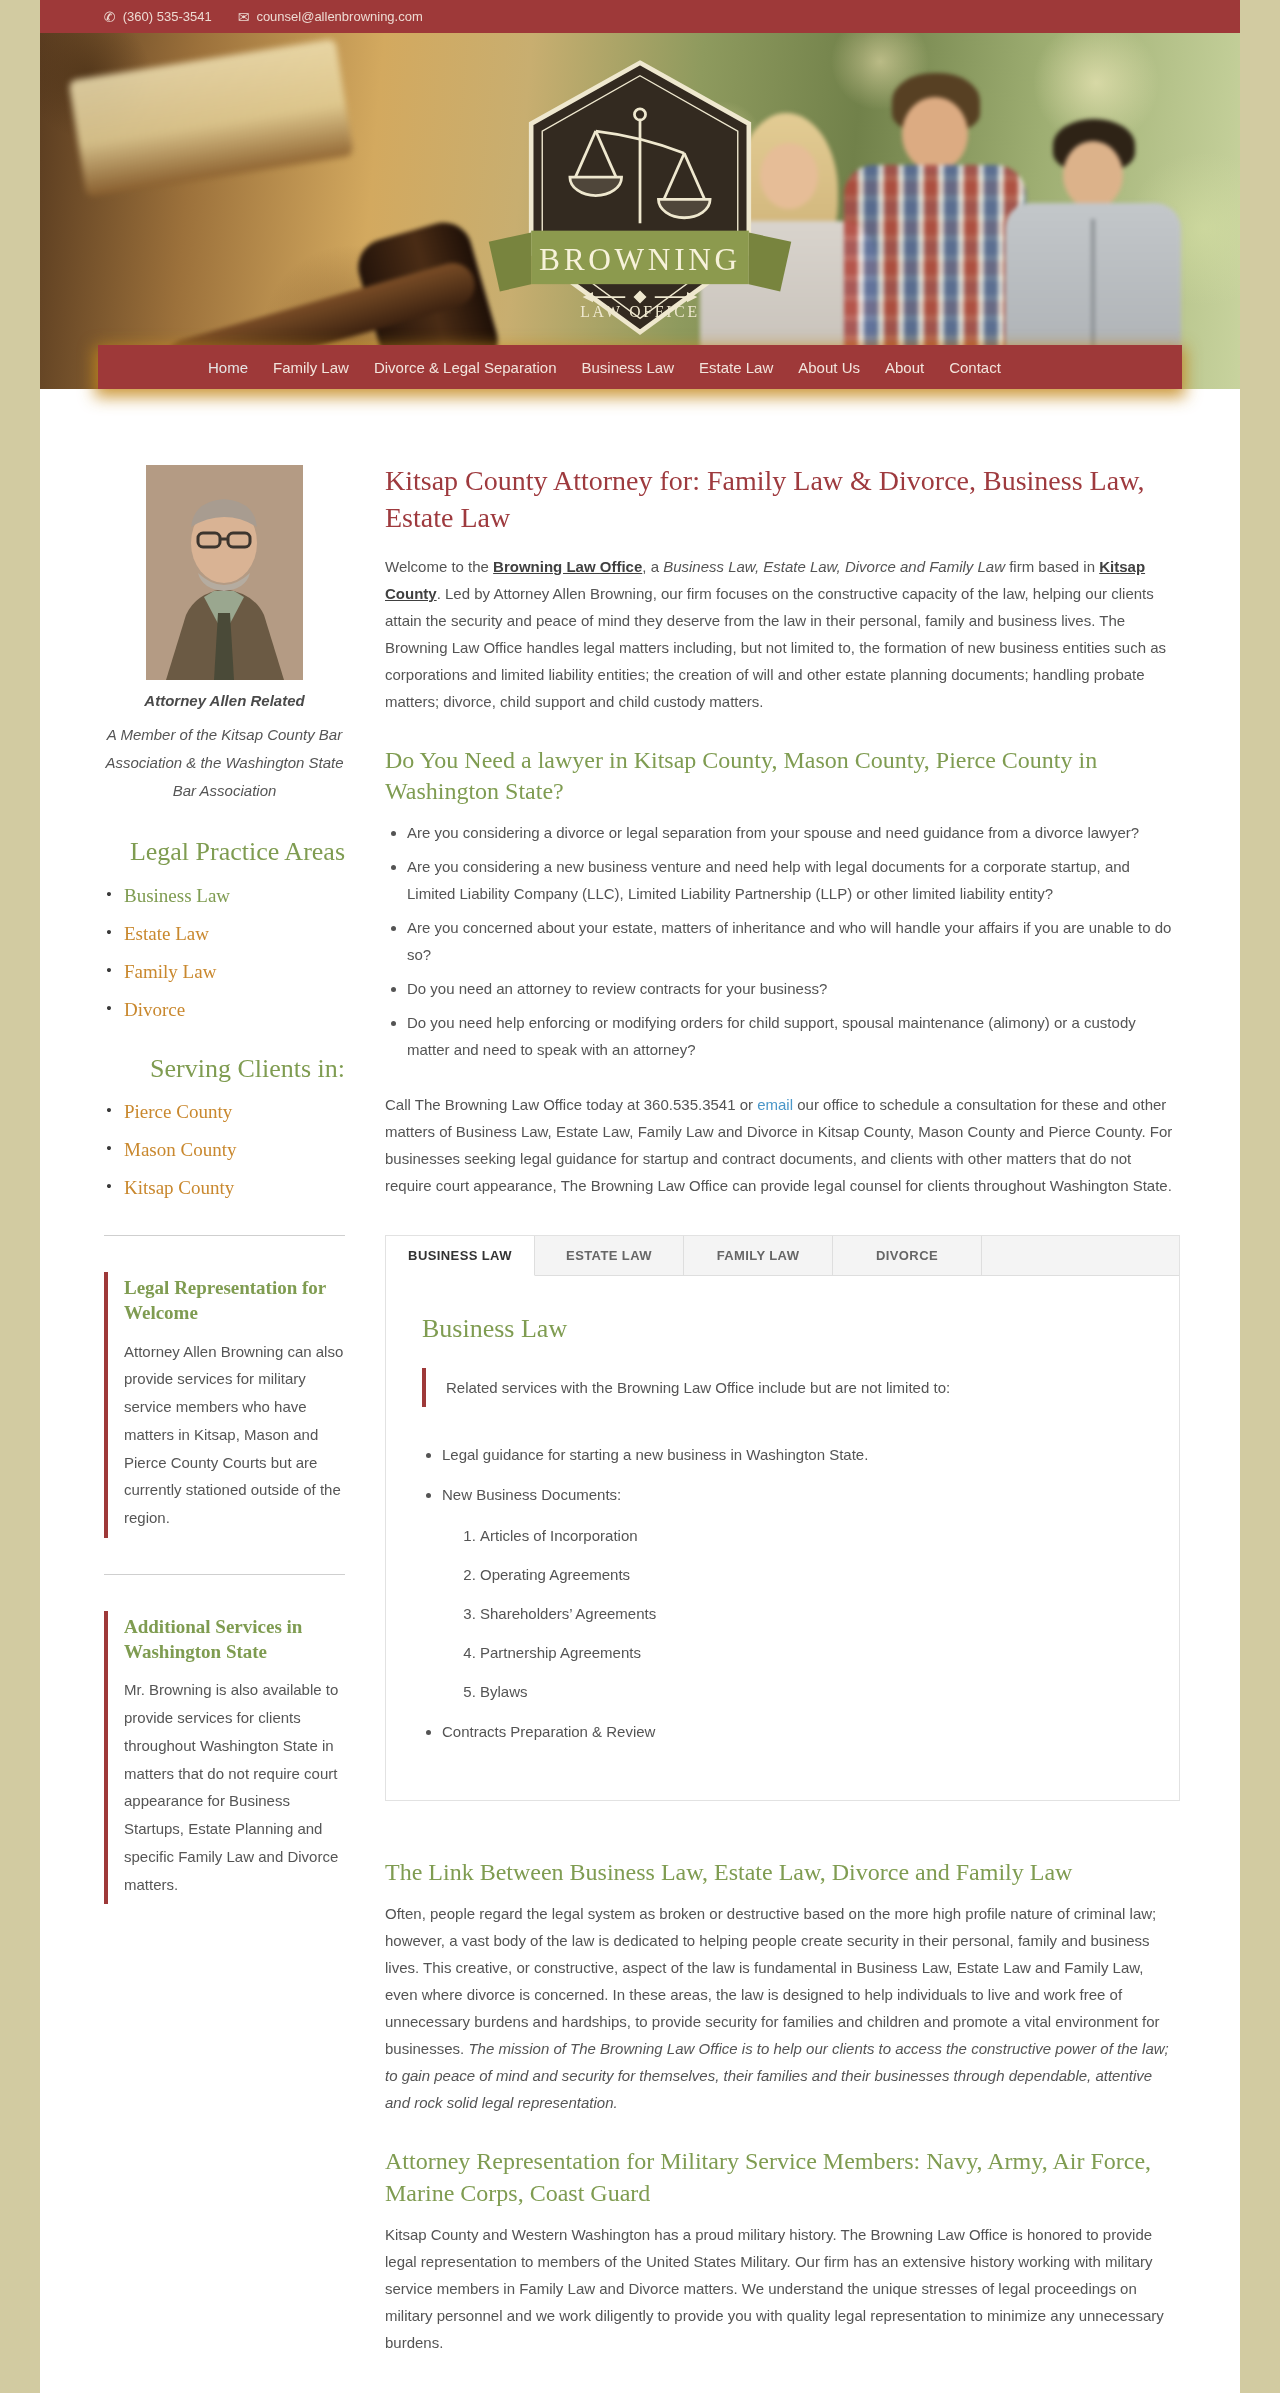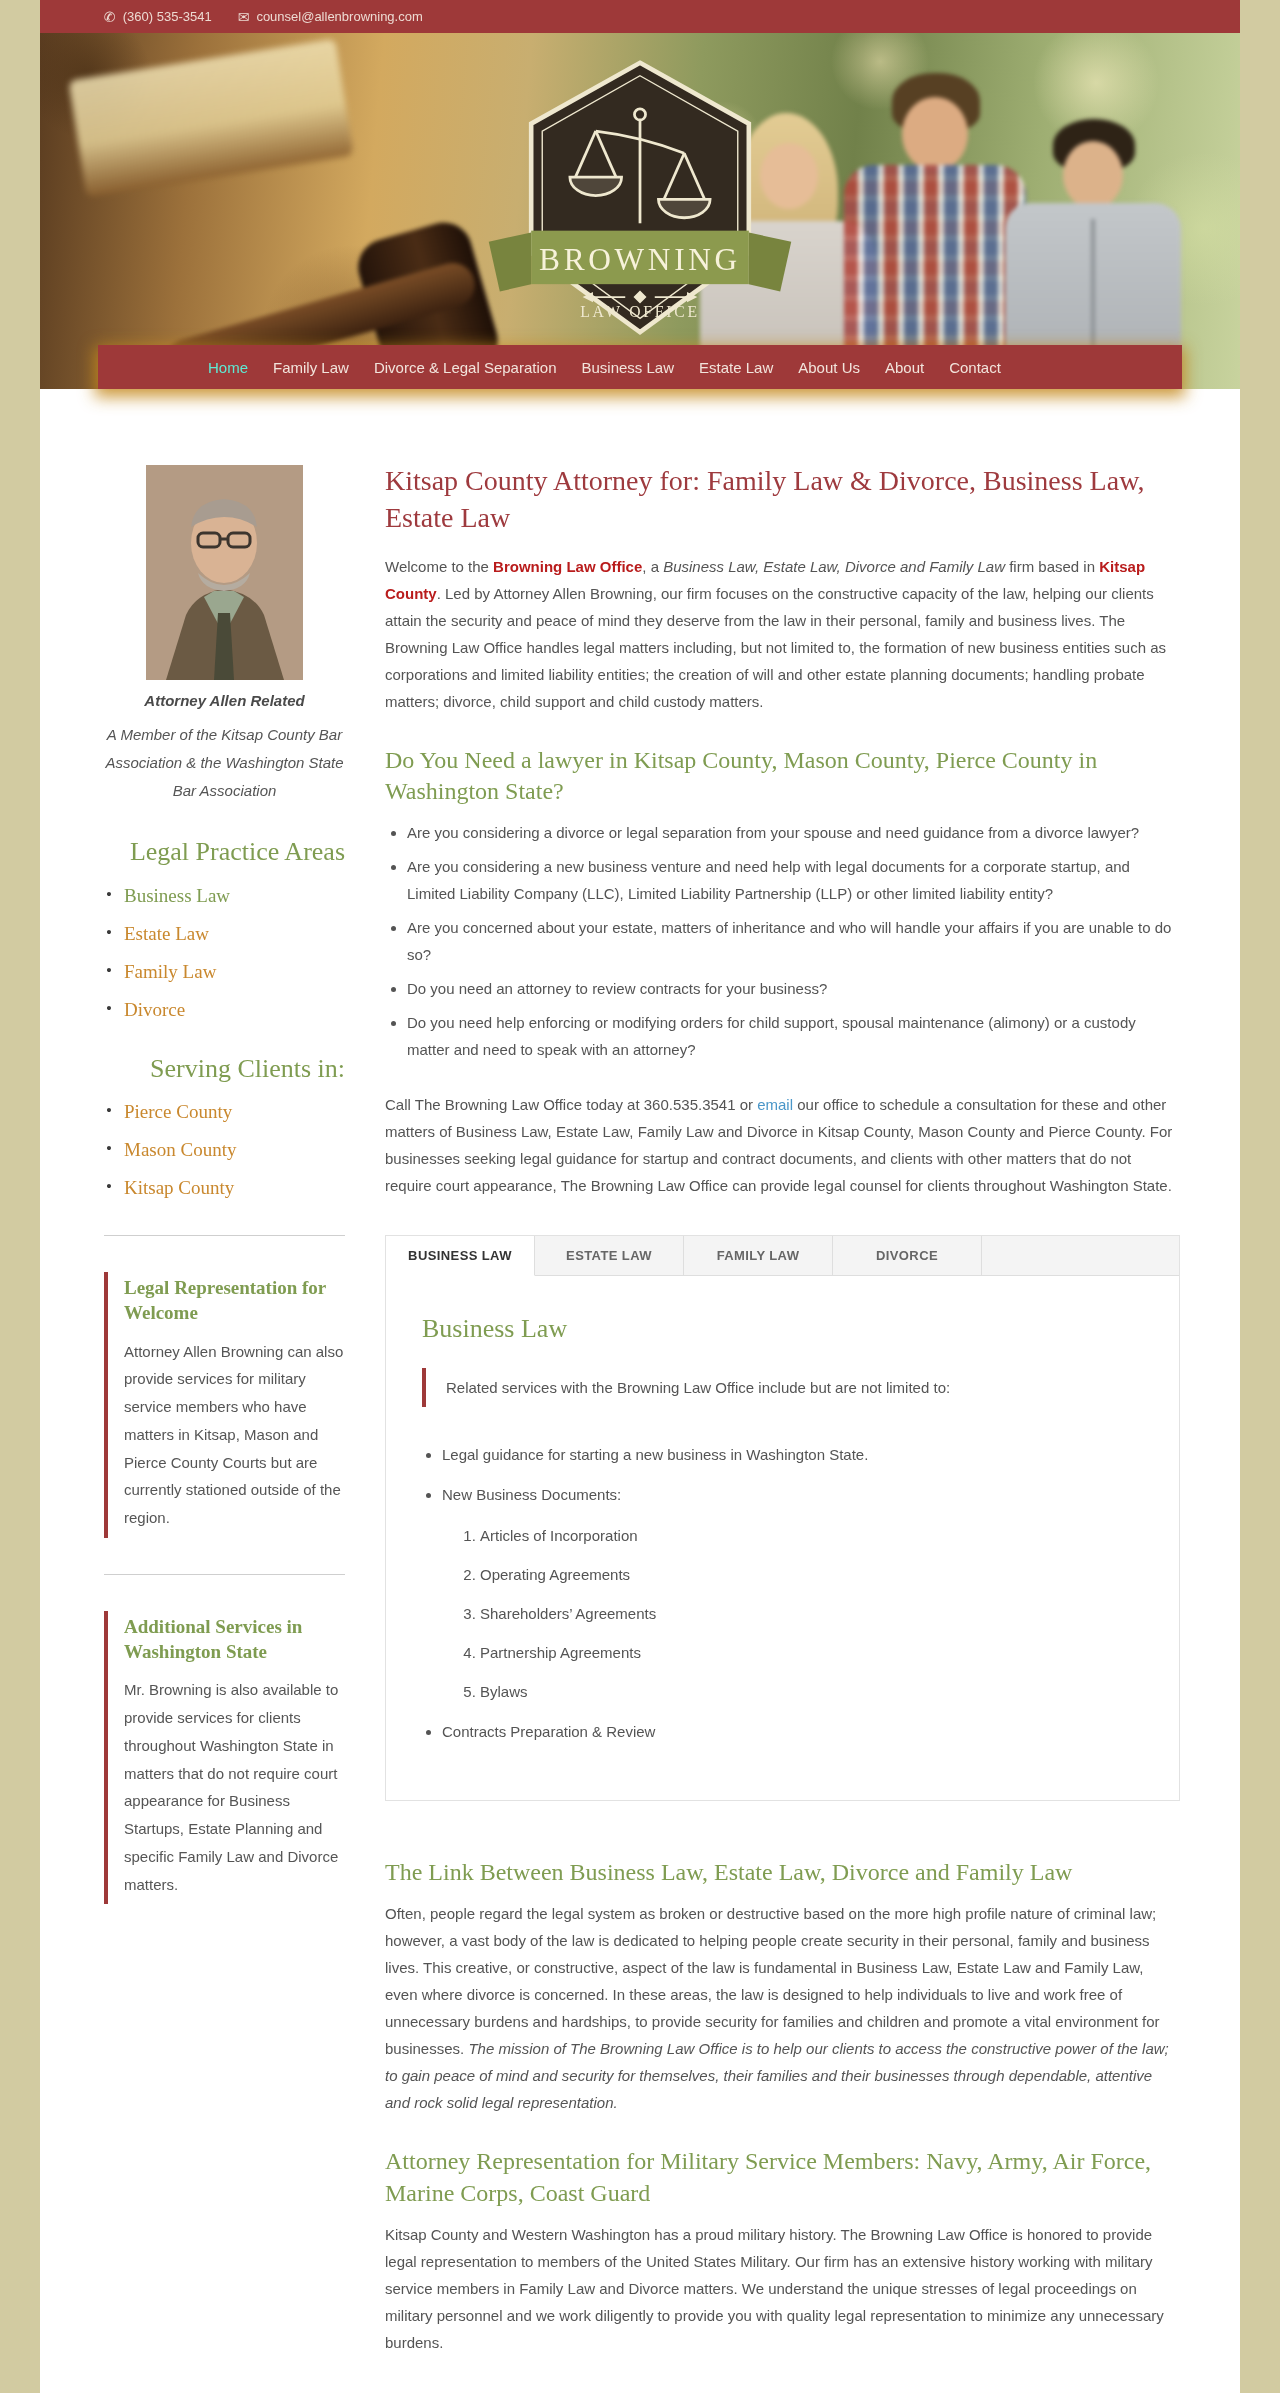--- a/index.html
+++ b/index.html
@@ -71,21 +71,21 @@
   
   .main-nav {
     position:relative; z-index:6;
     margin:-44px 58px 0 58px; height:44px;
     background:#9e3939;
     display:flex; align-items:center; gap:25px;
     padding-left:110px; font-size:15px;
     box-shadow:0 5px 16px 3px rgba(196,136,28,.85);
   }
   .main-nav a { color:#f2e4dc; text-decoration:none; }
-  .main-nav a.active { color:#5eead4; }
+  .main-nav a.active { color:#e5e5e5; }
 
   
   .content { display:flex; background:#fff; padding:74px 0 76px 0; }
   .sidebar { width:241px; margin-left:64px; flex:none; }
   .maincol { width:795px; margin-left:40px; flex:none; }
 
   .portrait { display:block; width:157px; height:215px; margin:2px auto 0 auto; }
   .caption { margin-top:12px; text-align:center; font-weight:bold; font-style:italic; font-size:15px; color:#4a4a4a; }
   .membership { margin-top:12px; text-align:center; font-style:italic; font-size:15px; line-height:1.85; color:#555; }
 
@@ -109,21 +109,21 @@
     font-size:28px; color:#9e3a3e; line-height:1.32; margin:0 0 16px 0;
   }
   .maincol p { font-size:15px; line-height:1.8; color:#545454; margin:0 0 26px 0; }
   .sec-h {
     font-family:"Liberation Serif","DejaVu Serif",serif; font-weight:400;
     font-size:24px; color:#7f9c51; line-height:1.3; margin:30px 0 12px 0;
   }
   .questions { margin:0 0 28px 0; padding:0 0 0 22px; }
   .questions li { font-size:15px; line-height:1.8; color:#545454; margin-bottom:7px; }
   .inline-link { color:#4a96c8; text-decoration:none; }
-  b.strong { color:#b91c1c; }
+  b.strong { color:#404040;text-decoration:underline; }
 
   
   .tabs-wrap { border:1px solid #e2e2e2; margin-top:36px; }
   .tabs-row { display:flex; background:#f4f4f4; border-bottom:1px solid #dedede; }
   .tab {
     width:149px; padding:12px 0; text-align:center; cursor:pointer;
     font-size:13px; font-weight:700; letter-spacing:.4px; color:#666;
     border-right:1px solid #dedede; background:#f4f4f4;
   }
   .tab.active { background:#fff; color:#333; margin-bottom:-1px; border-bottom:1px solid #fff; }

